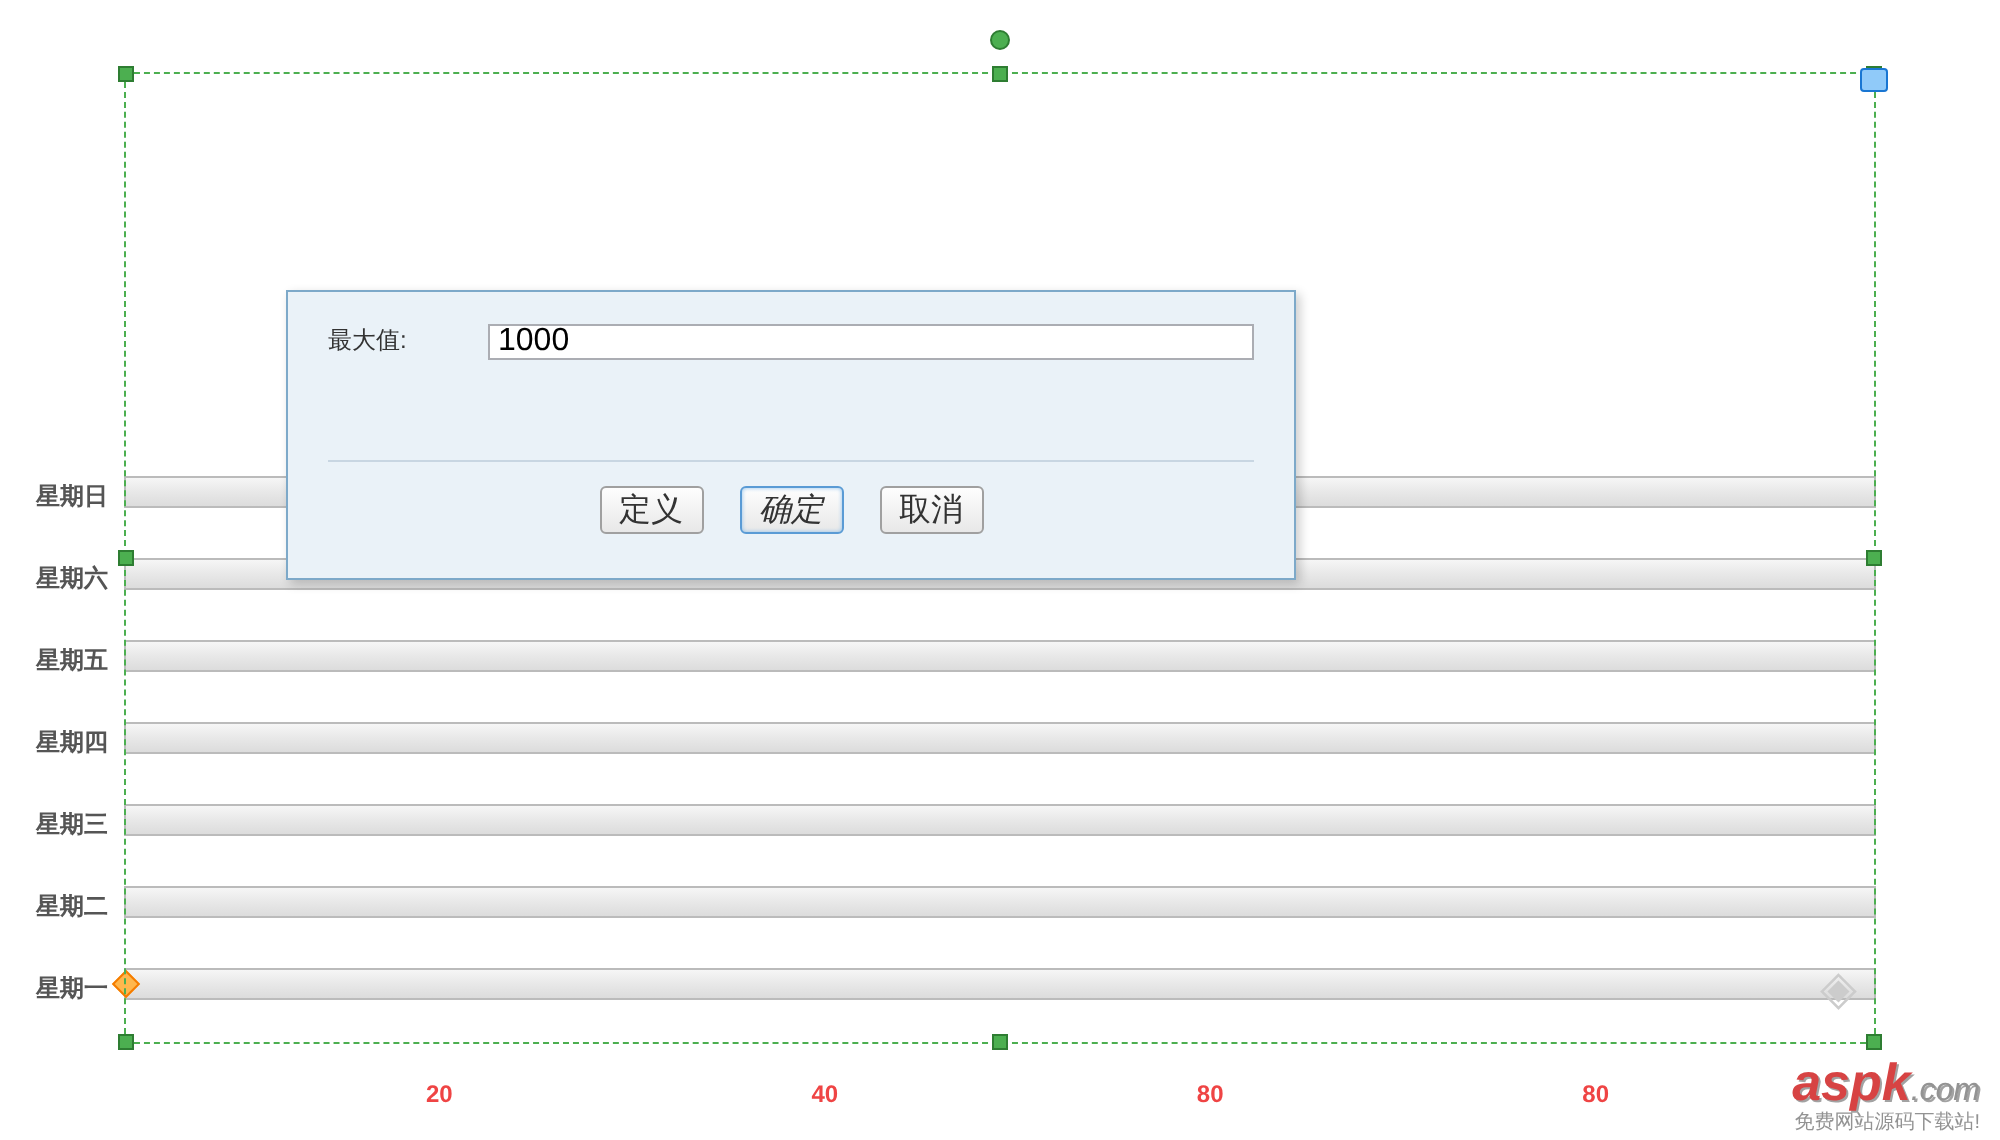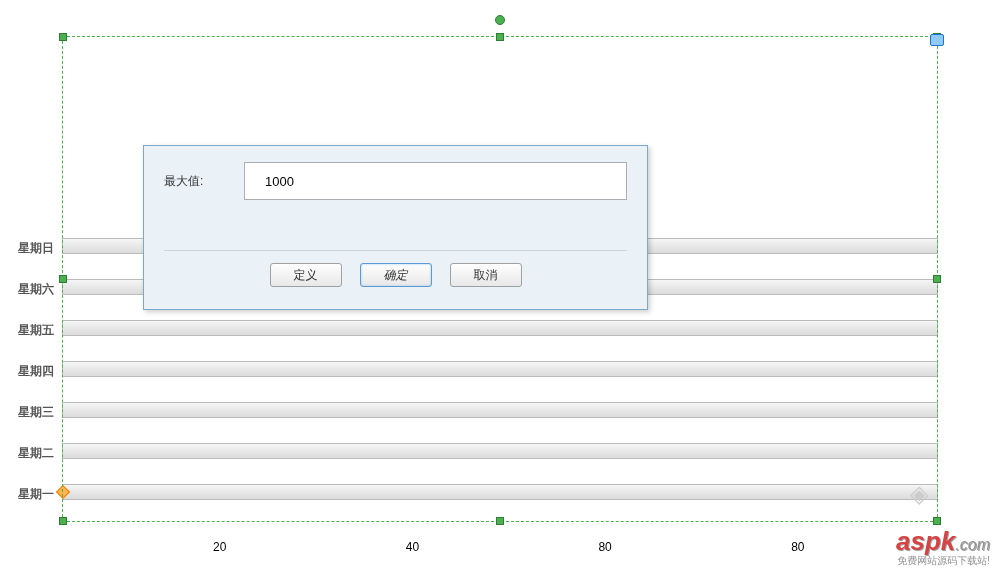--- a/index.html
+++ b/index.html
@@ -99,23 +99,24 @@
     
     
     .x-axis {
       position: absolute;
       left: 62px;
       bottom: 30px;
       width: 876px;
     }
     .x-tick {
       position: absolute;
-      color: #000000;
+      color: #ef4444;
       font-size: 12px;
       transform: translateX(-50%);
+      font-weight: bold;
     }
     
     
     .dialog-backdrop {
       position: absolute;
       left: 143px;
       top: 145px;
       width: 505px;
       background: #eaf2f8;
       border: 1px solid #7da9c9;
@@ -144,54 +145,53 @@
       font-size: 11px;
       cursor: pointer;
     }
     .close-btn svg { width: 10px; height: 10px; }
     
     .dialog-body {
       padding: 16px 20px 10px 20px;
     }
     .form-row {
       display: flex;
-      align-items: center;
       gap: 20px;
       margin-bottom: 50px;
     }
     .form-label {
       color: #333;
       width: 60px;
     }
     .form-input {
       flex: 1;
-      height: 38px;
+      height: 18px;
       border: 1px solid #abadb3;
-      padding: 2px 20px;
-      font-size: 13px;
+      padding: 2px 4px;
+      font-size: 16px;
       background: white;
     }
     .dialog-separator {
       border: none;
       border-top: 1px solid #c8d6e2;
       margin-bottom: 12px;
     }
     .dialog-buttons {
       display: flex;
       justify-content: center;
       gap: 18px;
       padding-bottom: 12px;
     }
     .dlg-btn {
-      width: 72px;
+      width: 52px;
       height: 24px;
       background: linear-gradient(to bottom, #fefefe, #e8e8e8);
       border: 1px solid #a0a0a0;
       border-radius: 3px;
-      font-size: 12px;
+      font-size: 16px;
       color: #333;
       cursor: pointer;
     }
     .dlg-btn.primary {
       border: 1px solid #5a9bd5;
       box-shadow: inset 0 0 2px #8ec0ea;
       font-style: italic;
     }
     
     

